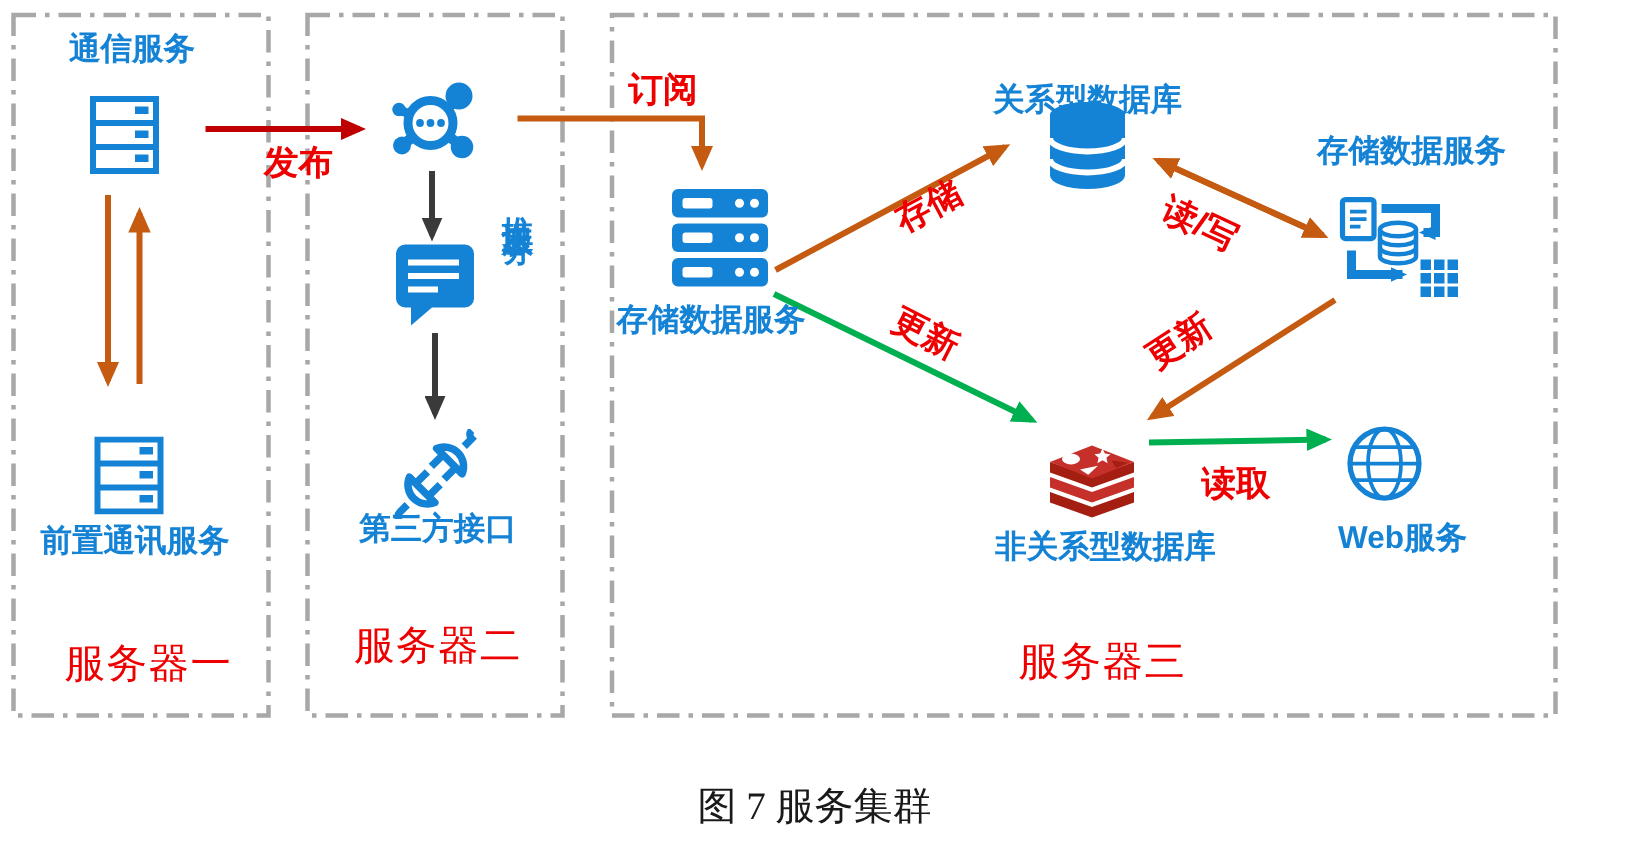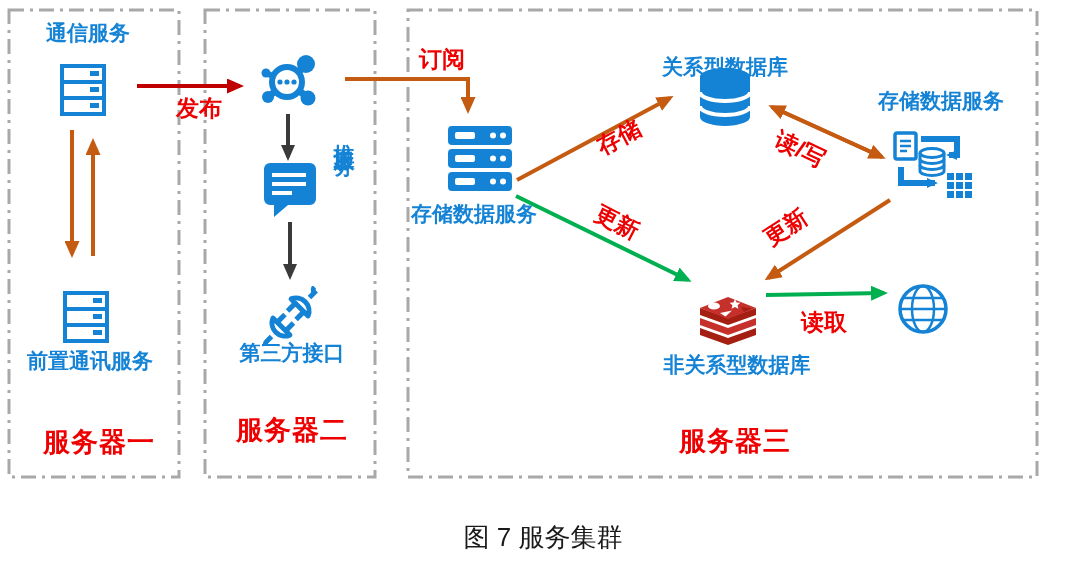--- a/index.html
+++ b/index.html
@@ -12,24 +12,24 @@
     --border_gray:#a8a8a8;
     --redis_red:#c6302b;
     --redis_dark:#a41e11;
   }
   *{box-sizing:border-box;margin:0;padding:0;}
   body{background:#fff;font-family:"Liberation Sans","DejaVu Sans",sans-serif;}
   .canvas{position:relative;width:1086px;height:561px;background:#ffffff;overflow:hidden;}
   .overlay{position:absolute;left:0;top:0;width:1086px;height:561px;}
 
   .node-label{position:absolute;color:var(--blue);font-weight:bold;font-size:21px;text-align:center;line-height:1.15;white-space:nowrap;}
-  .group-label{position:absolute;color:var(--label_red);font-weight:bold;font-size:27px;text-align:center;white-space:nowrap;letter-spacing:1px;}
+  .group-label{position:absolute;color:var(--label_red);font-weight:normal;font-size:27px;text-align:center;white-space:nowrap;letter-spacing:1px;}
   .edge-label{position:absolute;color:var(--label_red);font-weight:bold;font-size:23px;text-align:center;white-space:nowrap;}
   .vertical-label{position:absolute;color:var(--blue);font-weight:bold;font-size:21px;writing-mode:vertical-rl;text-orientation:upright;letter-spacing:4px;line-height:1;}
-  .caption{position:absolute;color:#1a1a1a;font-family:Liberation Sans, sans-serif;font-size:26px;text-align:center;white-space:nowrap;}
+  .caption{position:absolute;color:#1a1a1a;font-family:Liberation Serif, serif;font-size:26px;text-align:center;white-space:nowrap;}
 
   .rot-store{transform:rotate(-28deg);}
   .rot-rw{transform:rotate(25deg);}
   .rot-upl{transform:rotate(27deg);}
   .rot-upr{transform:rotate(-33deg);}
 
   .icon{position:absolute;}
 
   
   .st-border{fill:none;stroke:var(--border_gray);stroke-width:3;}
@@ -221,20 +221,21 @@
   </svg>
   <div class="node-label" style="left:637px;top:353px;width:200px;">非关系型数据库</div>
 
   <svg class="icon" style="left:897px;top:283px;" width="52" height="52" viewBox="0 0 52 52">
     <circle cx="26" cy="26" r="23" class="i-stroke" stroke-width="3.5"></circle>
     <ellipse cx="26" cy="26" rx="11" ry="23" class="i-stroke" stroke-width="2.5"></ellipse>
     <line x1="3" y1="26" x2="49" y2="26" class="i-stroke" stroke-width="2.5"></line>
     <line x1="6" y1="15" x2="46" y2="15" class="i-stroke" stroke-width="2.5"></line>
     <line x1="6" y1="37" x2="46" y2="37" class="i-stroke" stroke-width="2.5"></line>
   </svg>
+  <div class="node-label" style="left:855px;top:347px;width:160px;">Web服务</div>
 
   <div class="group-label" style="left:635px;top:423px;width:200px;text-align:center;">服务器三</div>
 
   <div class="edge-label" style="left:121px;top:93px;width:60px;margin-left:48px;">发布</div>
   <div class="edge-label" style="left:411px;top:44px;width:62px;">订阅</div>
   <div class="edge-label rot-store" style="left:588px;top:122px;width:62px;">存储</div>
   <div class="edge-label rot-rw" style="left:757px;top:134px;width:86px;">读/写</div>
   <div class="edge-label rot-upl" style="left:586px;top:207px;width:62px;">更新</div>
   <div class="edge-label rot-upr" style="left:755px;top:212px;width:62px;">更新</div>
   <div class="edge-label" style="left:793px;top:307px;width:62px;">读取</div>

